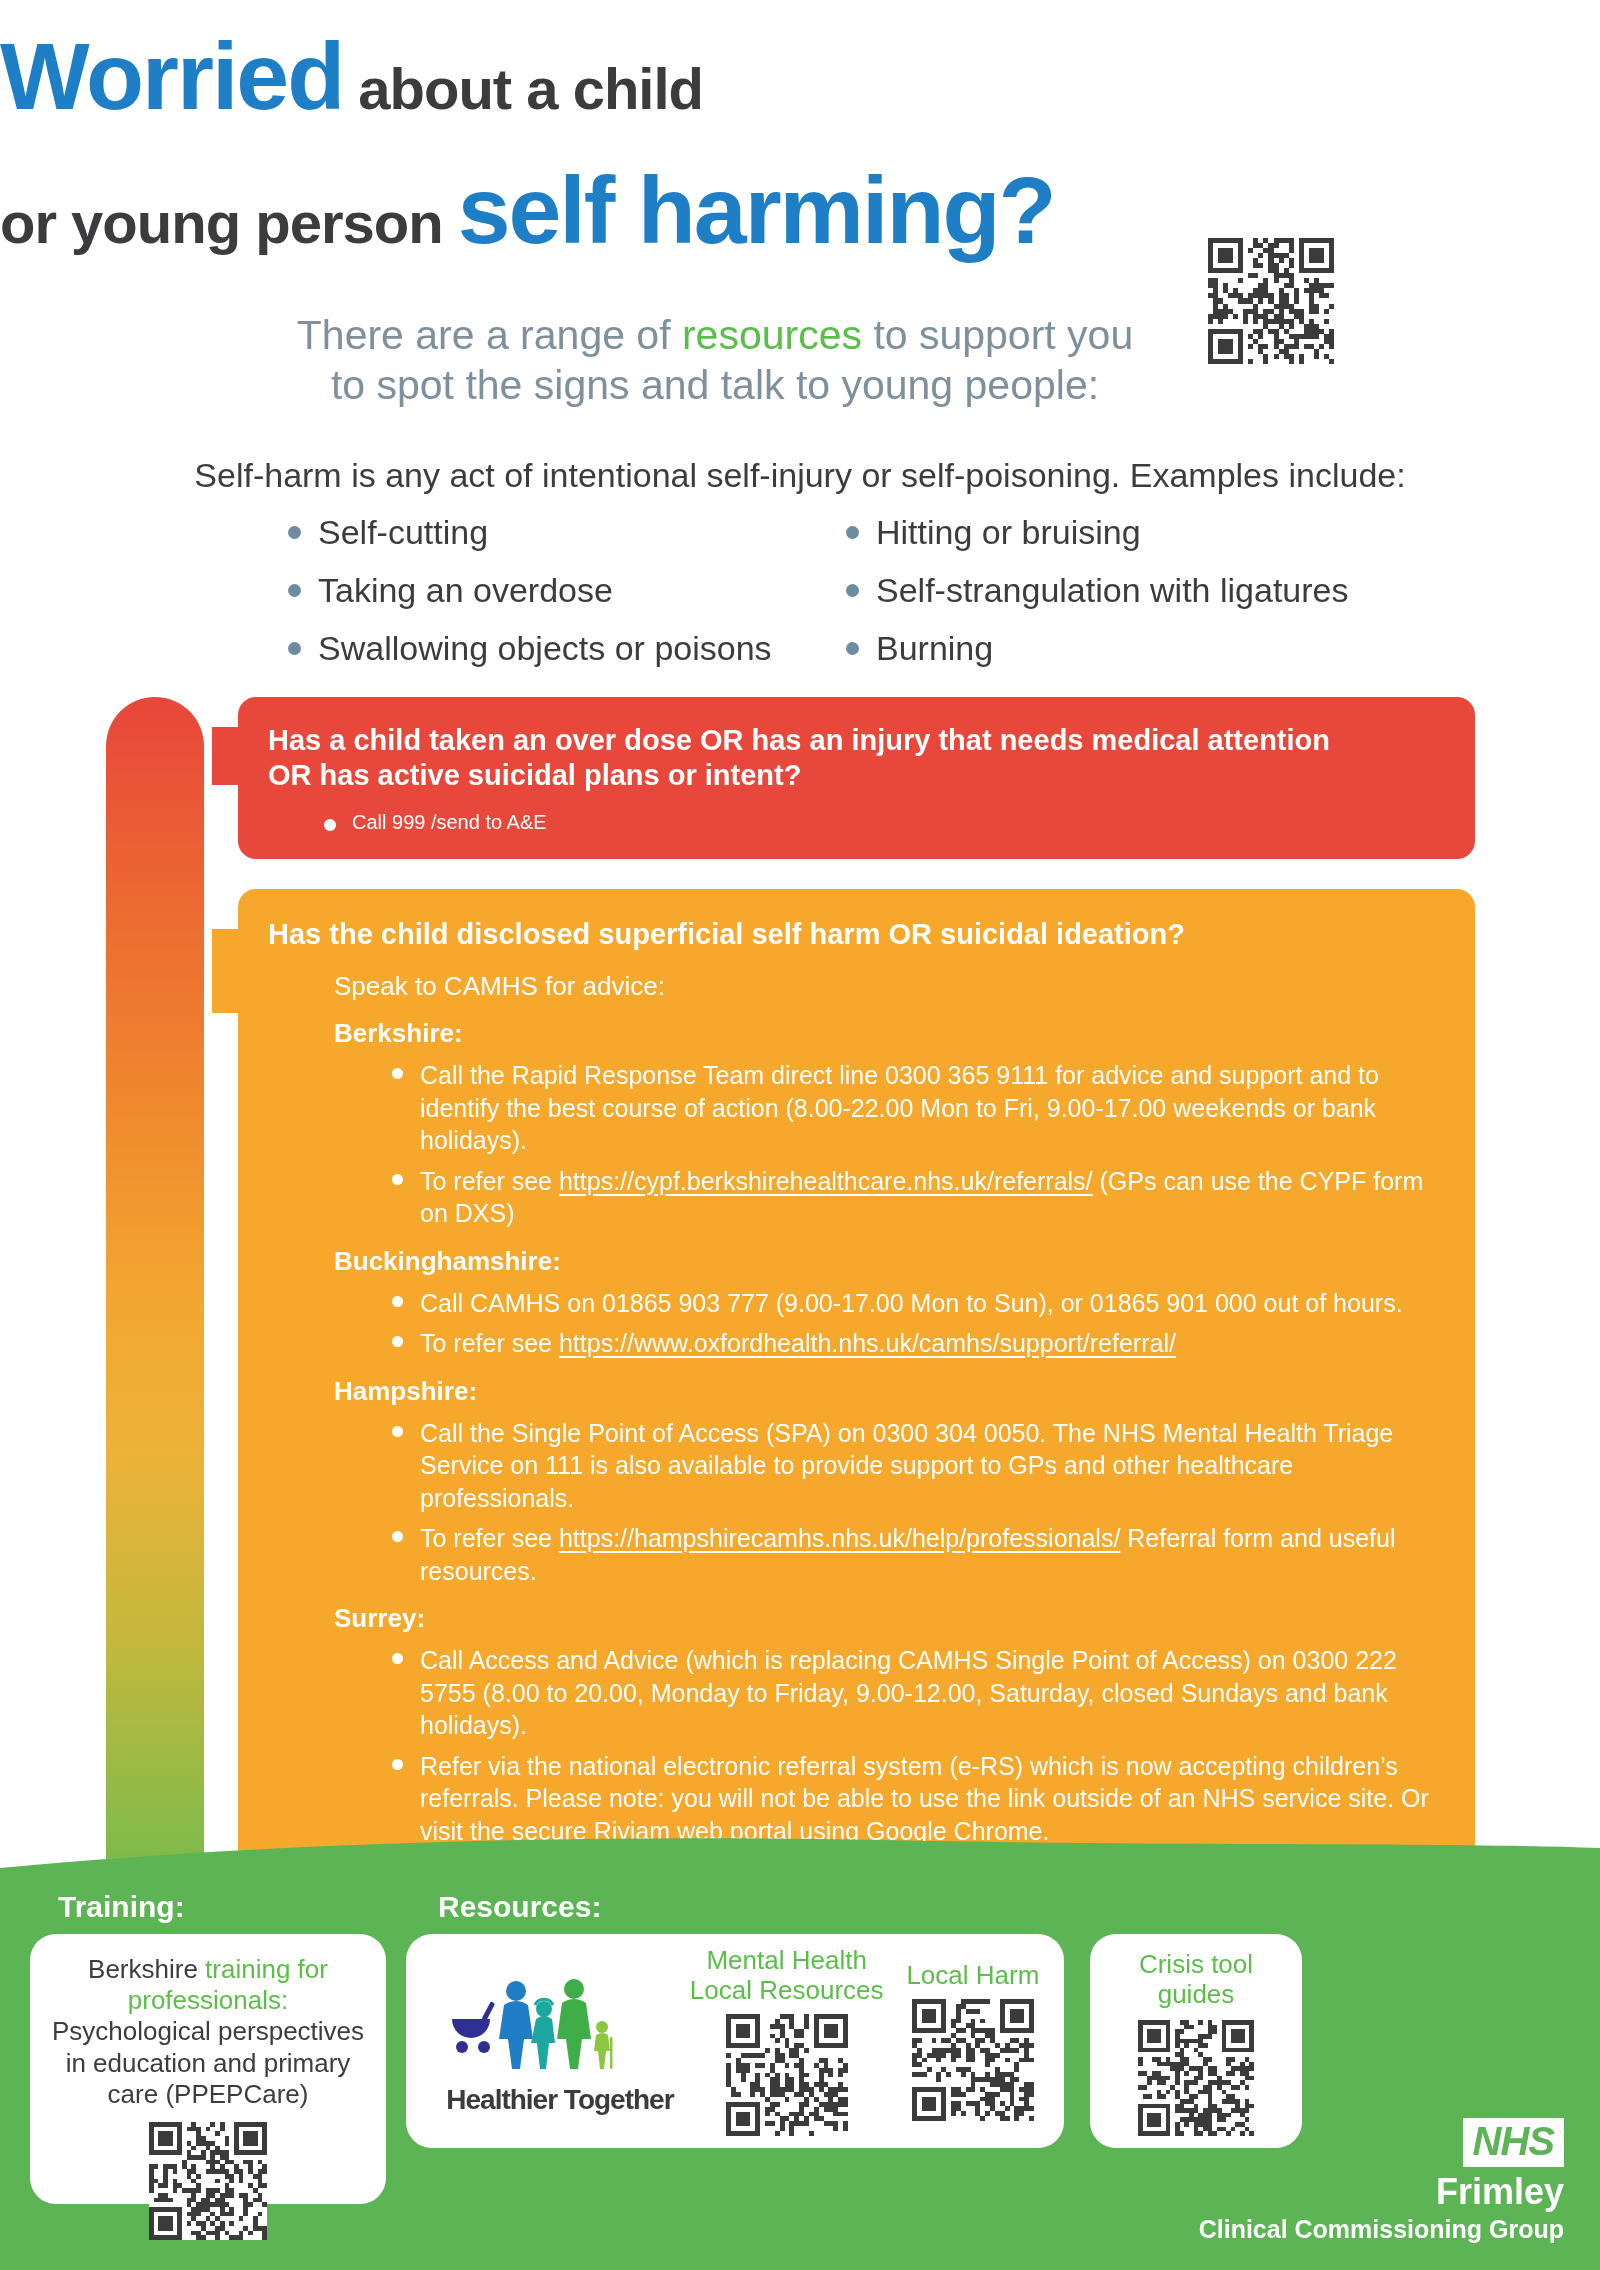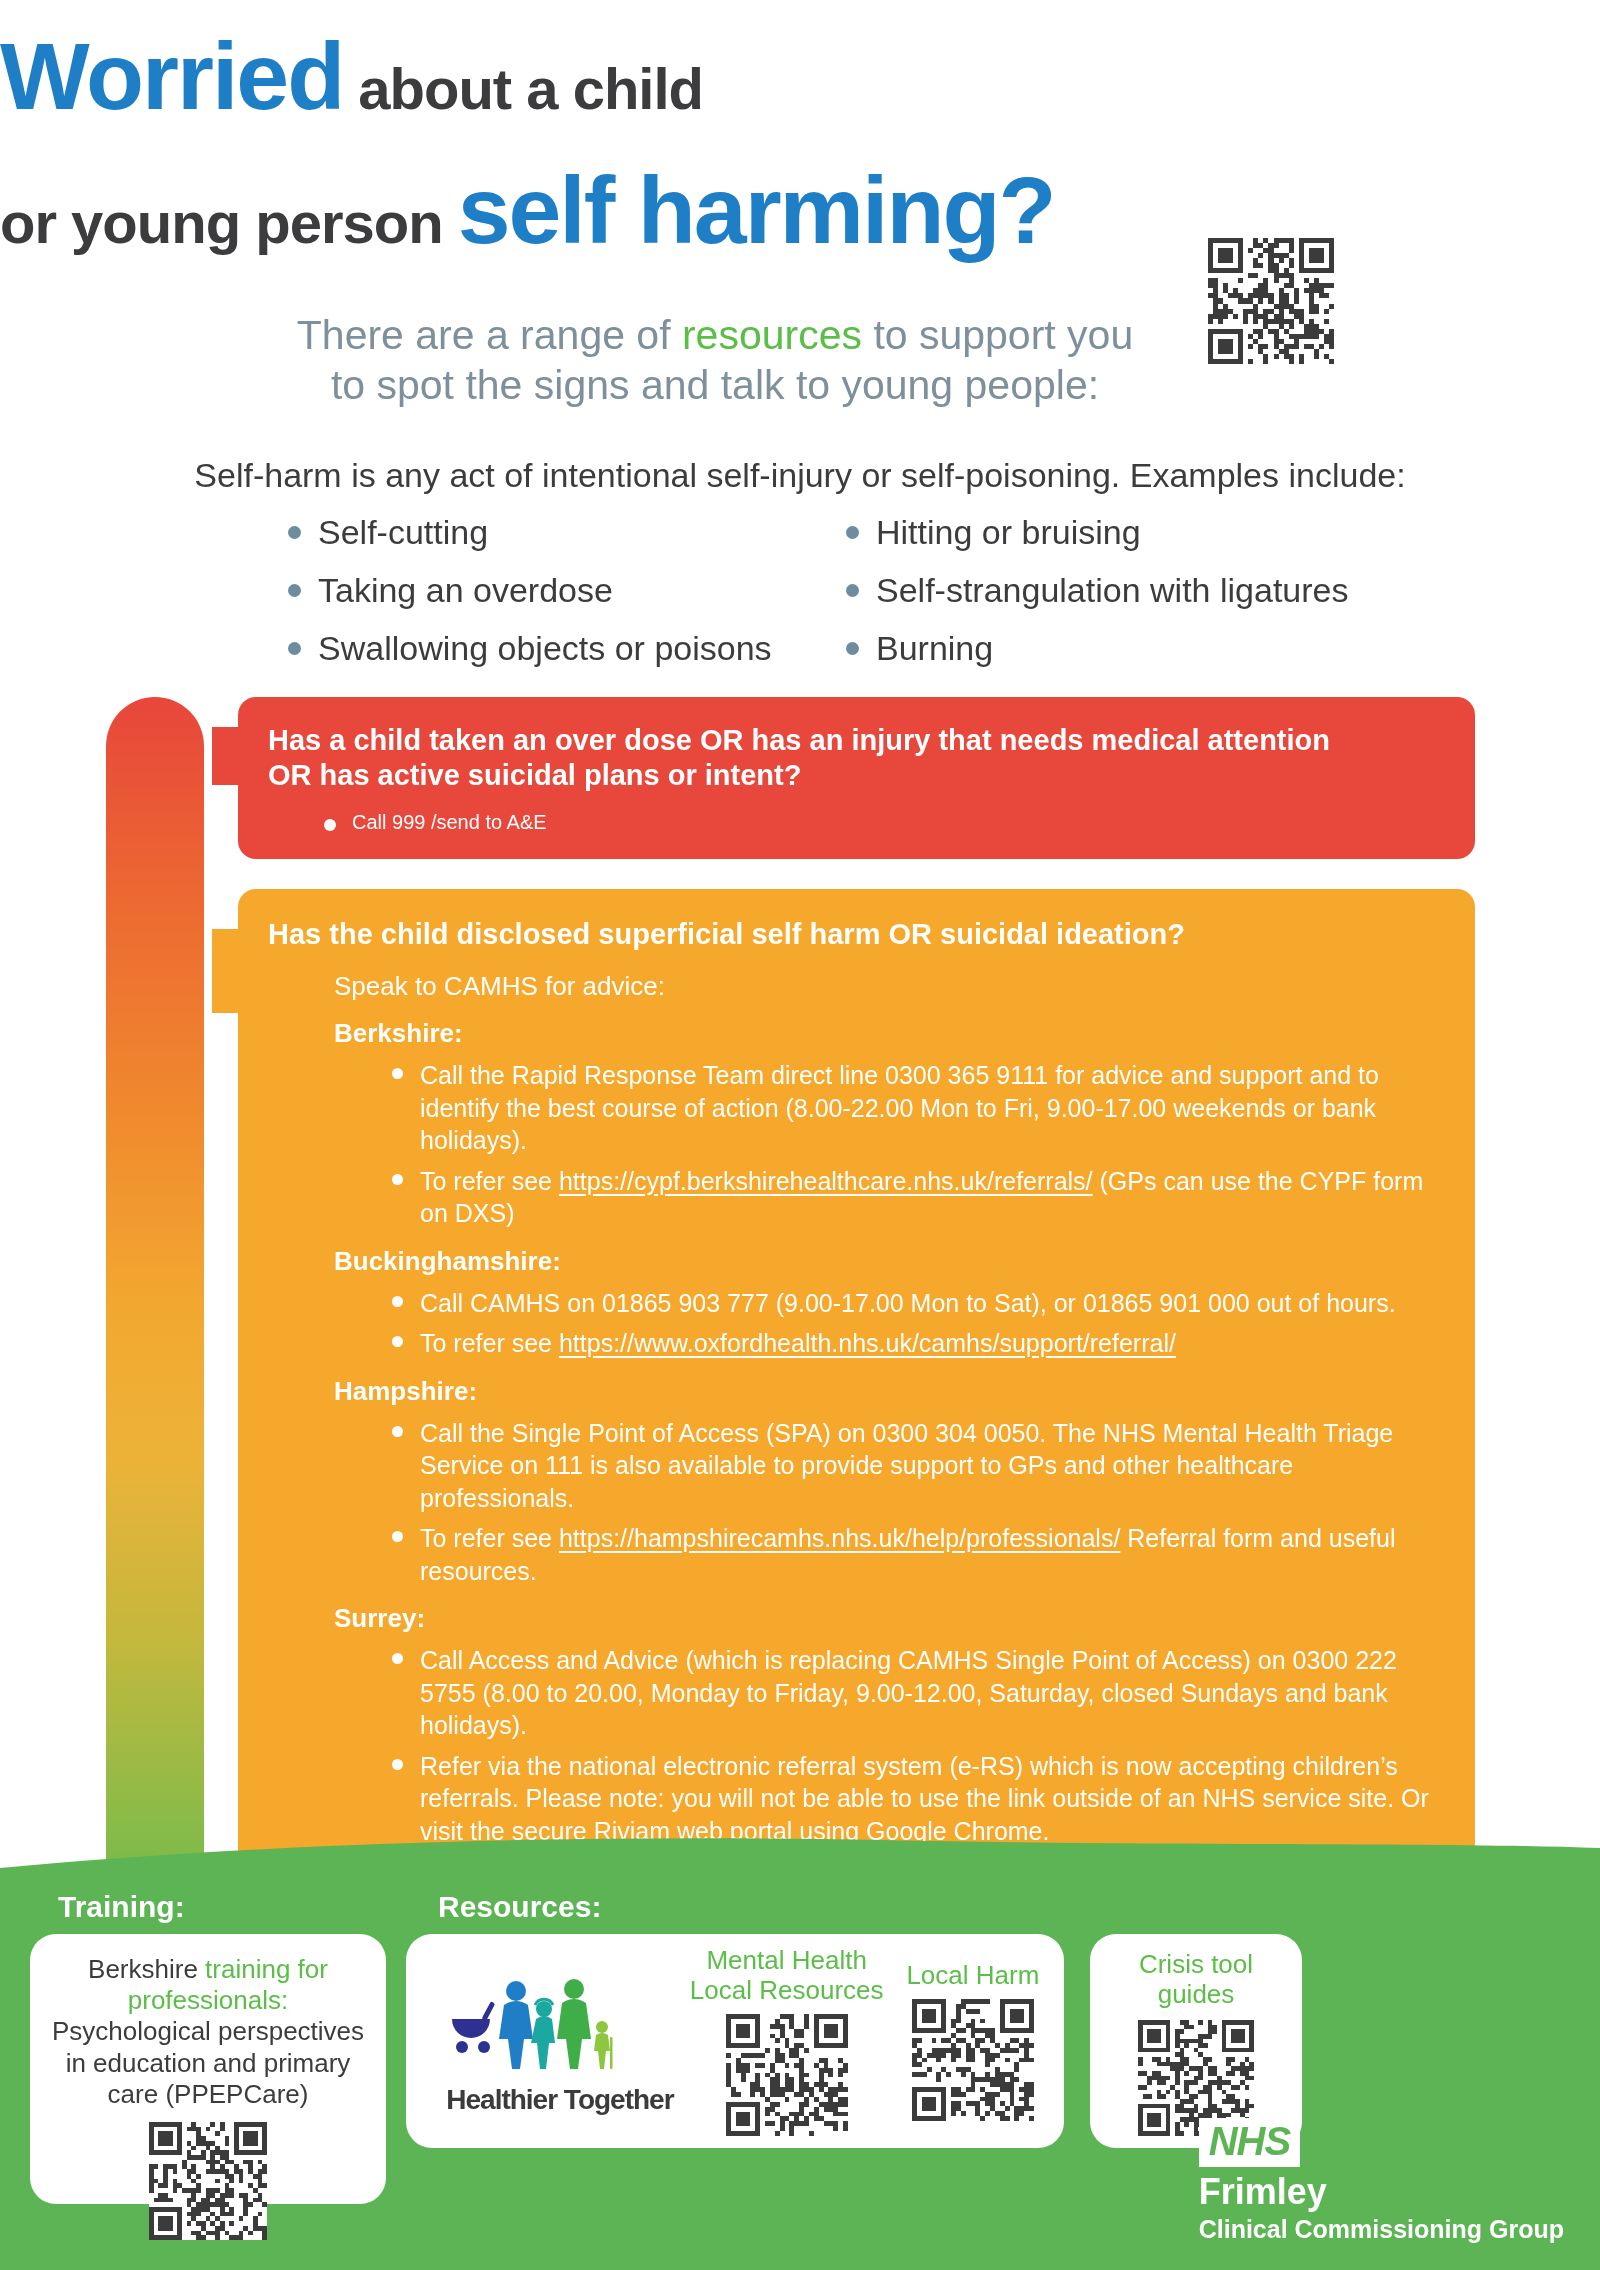--- a/index.html
+++ b/index.html
@@ -85,21 +85,21 @@
   .qr-col { text-align:center; }
   .qr-col .lab { font-size:26px; line-height:1.15; color:#5BBE48; margin-bottom:8px; }
   .qr-col .qr { margin:0 auto; width:122px; height:122px; }
   .qr-col.mh { width:232px; }
   .qr-col.sh { width:150px; }
 
   .card-crisis { left:1090px; top:64px; width:212px; height:214px; padding:16px 14px; text-align:center; }
   .card-crisis .lab { font-size:26px; line-height:1.15; color:#5BBE48; margin-bottom:10px; }
   .card-crisis .qr { margin:0 auto; width:116px; height:116px; }
 
-  .nhs-block { position:absolute; right:36px; bottom:26px; text-align:left; color:#fff; }
+  .nhs-block { position:absolute; right:36px; bottom:26px; text-align:right; color:#fff; }
   .nhs-box { display:inline-block; background:#fff; padding:1px 10px 3px; }
   .nhs-box span { font-size:40px; font-weight:bold; font-style:italic; color:#5CB455; letter-spacing:-1px; }
   .nhs-region { font-size:36px; font-weight:bold; margin-top:4px; }
   .nhs-org { font-size:25px; font-weight:bold; margin-top:2px; }
 </style>
 </head>
 <body>
 
 <div class="page">
 
@@ -467,21 +467,21 @@
         <div class="o-name">Berkshire:</div>
         <ul>
           <li class="wbullet"><span>Call the Rapid Response Team direct line 0300 365 9111 for advice and support and to identify the best course of action (8.00-22.00 Mon to Fri, 9.00-17.00 weekends or bank holidays).</span></li>
           <li class="wbullet"><span>To refer see </span><span class="lnk">https://cypf.berkshirehealthcare.nhs.uk/referrals/</span><span> (GPs can use the CYPF form on DXS)</span></li>
         </ul>
       </div>
 
       <div class="o-sec">
         <div class="o-name">Buckinghamshire:</div>
         <ul>
-          <li class="wbullet"><span>Call CAMHS on 01865 903 777 (9.00-17.00 Mon to Sat), or 01865 901 000 out of hours.</span></li>
+          <li class="wbullet"><span>Call CAMHS on 01865 903 777 (9.00-17.00 Mon to Sun), or 01865 901 000 out of hours.</span></li>
           <li class="wbullet"><span>To refer see </span><span class="lnk">https://www.oxfordhealth.nhs.uk/camhs/support/referral/</span></li>
         </ul>
       </div>
 
       <div class="o-sec">
         <div class="o-name">Hampshire:</div>
         <ul>
           <li class="wbullet"><span>Call the Single Point of Access (SPA) on 0300 304 0050. The NHS Mental Health Triage Service on 111 is also available to provide support to GPs and other healthcare professionals.</span></li>
           <li class="wbullet"><span>To refer see </span><span class="lnk">https://hampshirecamhs.nhs.uk/help/professionals/</span><span> Referral form and useful resources.</span></li>
         </ul>

